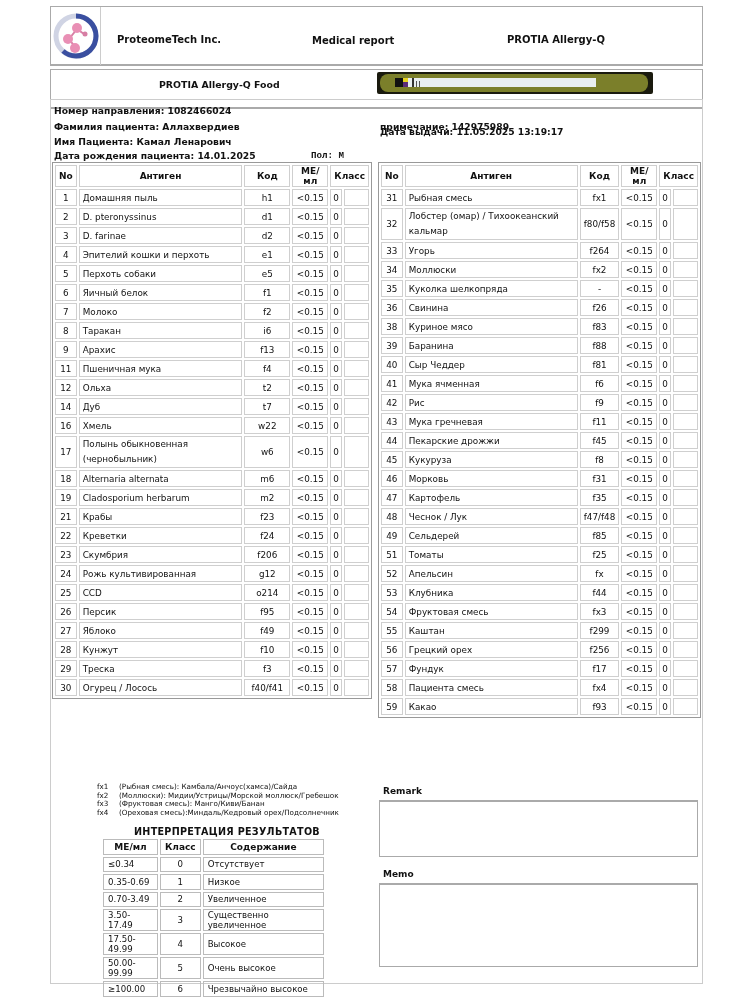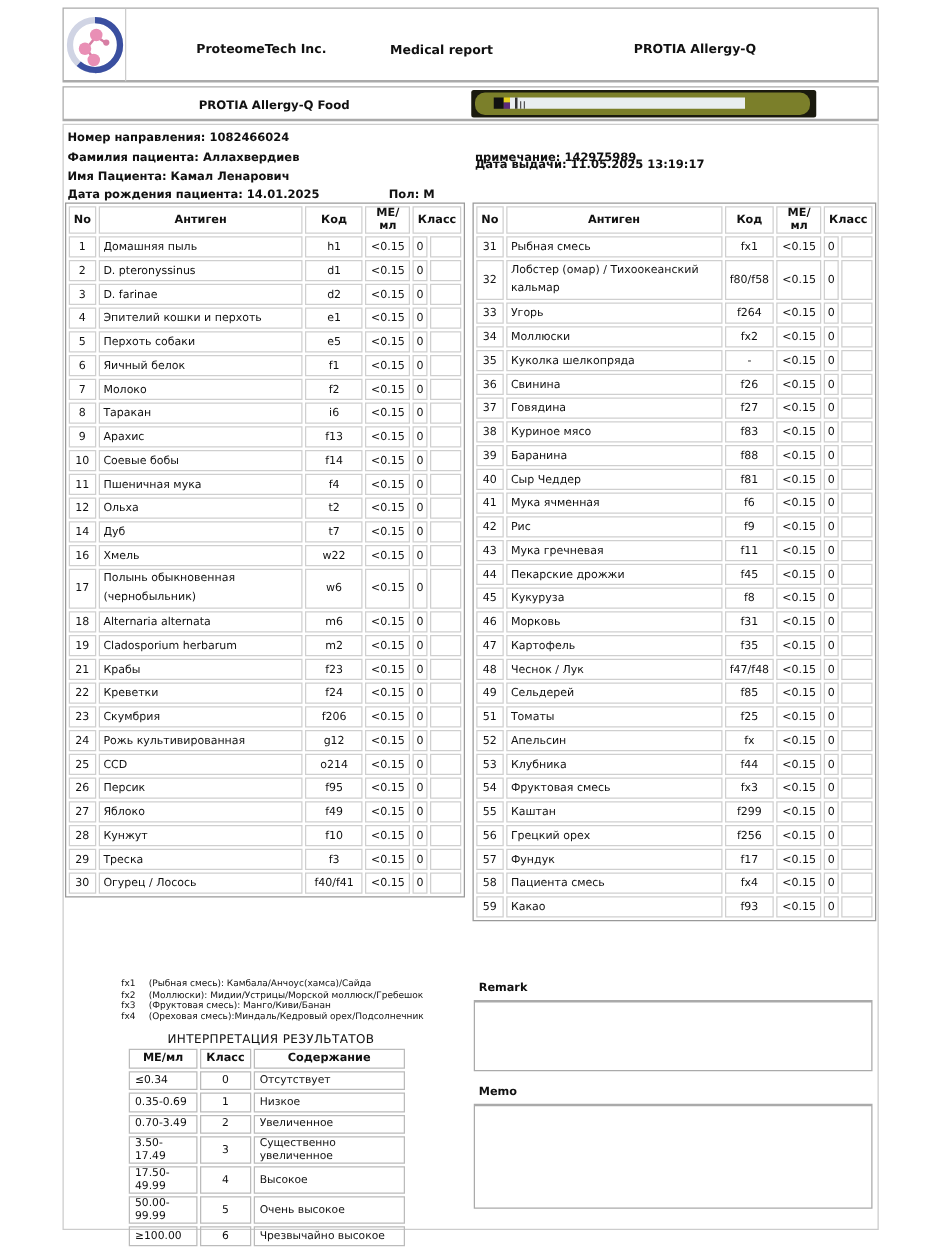--- a/index.html
+++ b/index.html
@@ -4,37 +4,37 @@
 <style>
   * { box-sizing: border-box; margin: 0; padding: 0; }
   body { width: 752px; height: 1000px; background: #fff; font-family: "DejaVu Sans", sans-serif; color: #111; position: relative; overflow: hidden; }
   .abs { position: absolute; }
   .b { font-weight: bold; }
 
   #header { left: 50px; top: 6px; width: 653px; height: 60px; border: 1px solid #aaa; border-bottom: 2px solid #aaa; }
   #logo { left: 0; top: 0; width: 50px; height: 58px; border-right: 1px solid #ccc; }
   .htxt { font-size: 10px; font-weight: bold; top: 27px; }
 
-  #subheader { left: 50px; top: 69px; width: 653px; height: 28px; border: 1px solid #aaa; border-bottom: 2px solid #aaa; }
+  #subheader { left: 50px; top: 69px; width: 653px; height: 40px; border: 1px solid #aaa; border-bottom: 2px solid #aaa; }
   #strip { left: 326px; top: 2px; width: 276px; height: 22px; background: #1a1a0e; border-radius: 2px; }
   #strip-inner { left: 3px; top: 2px; width: 268px; height: 18px; background: #7b7f2a; border-radius: 8px; }
 
   #main { left: 50px; top: 99px; width: 653px; height: 885px; border: 1px solid #ccc; }
   .info { font-size: 9.2px; font-weight: bold; position: absolute; }
 
   table.res { border-collapse: separate; border-spacing: 2px; font-size: 8.8px; position: absolute; border: 1px solid #999; background: #fff; }
   table.res td, table.res th { border: 1px solid #cfcfcf; height: 17px; padding: 0 3px; vertical-align: middle; }
   table.res th { font-weight: bold; text-align: center; font-size: 9px; }
   table.res td.c { text-align: center; }
   table.res td.tall { height: 32px; line-height: 15px; }
 
   #fxnotes { left: 48px; top: 682px; font-size: 7.2px; line-height: 8.6px; }
   #fxnotes .k { display: inline-block; width: 22px; }
 
-  #interp-title { left: 85px; top: 727px; font-size: 9.6px; font-weight: normal; letter-spacing: 0.3px; }
+  #interp-title { left: 85px; top: 727px; font-size: 9.6px; font-weight: bold; letter-spacing: 0.3px; }
   table.interp { border-collapse: separate; border-spacing: 2px; font-size: 8.6px; position: absolute; left: 50px; top: 740px; }
   table.interp td, table.interp th { border: 1px solid #bbb; height: 15.5px; padding: 0 4px; }
   table.interp th { font-weight: bold; text-align: center; font-size: 9px; }
 
   .lbl { font-size: 9px; font-weight: bold; position: absolute; }
   .area { position: absolute; border: 1px solid #aaa; border-top: 2px solid #aaa; background: #fff; }
 </style>
 </head>
 <body>
 
@@ -46,21 +46,21 @@
       <path d="M25 49 A20 20 0 0 1 12 44" fill="none" stroke="#3a4fa0" stroke-width="5"></path>
       <line x1="18" y1="32" x2="26" y2="22" stroke="#d77ea4" stroke-width="2"></line>
       <line x1="26" y1="22" x2="33" y2="27" stroke="#d77ea4" stroke-width="2"></line>
       <line x1="18" y1="32" x2="24" y2="40" stroke="#d77ea4" stroke-width="2"></line>
       <circle cx="26" cy="21" r="5" fill="#e98fb5"></circle>
       <circle cx="17" cy="32" r="5" fill="#e98fb5"></circle>
       <circle cx="24" cy="41" r="5" fill="#e98fb5"></circle>
       <circle cx="34" cy="27" r="2.5" fill="#d77ea4"></circle>
     </svg>
   </div>
-  <div class="abs htxt" style="left:66px;margin-left:40px;">ProteomeTech Inc.</div>
+  <div class="abs htxt" style="left:66px;">ProteomeTech Inc.</div>
   <div class="abs htxt" style="left:261px; top:28px;">Medical report</div>
   <div class="abs htxt" style="left:456px;">PROTIA Allergy-Q</div>
 </div>
 
 <div id="subheader" class="abs">
   <div class="abs b" style="left:108px; top:9px; font-size:9.4px;">PROTIA Allergy-Q Food</div>
   <div id="strip" class="abs">
     <div id="strip-inner" class="abs">
       <div class="abs" style="left:15px; top:4px; width:8px; height:9px; background:#111;"></div>
       <div class="abs" style="left:23px; top:4px; width:5px; height:4px; background:#e6d21f;"></div>
@@ -79,21 +79,21 @@
   </div>
   <div class="info" style="left:3px; top:21px;text-align:center;">
     <span>Фамилия пациента:</span> <span>Аллахвердиев</span>
   </div>
   <div class="info" style="left:3px; top:36px;">
     <span>Имя Пациента:</span> <span>Камал Ленарович</span>
   </div>
   <div class="info" style="left:3px; top:50px;">
     <span>Дата рождения пациента:</span> <span>14.01.2025</span>
   </div>
-  <div class="info" style="left:260px; top:50px;">
+  <div class="info" style="left:260px; top:50px;font-family:Liberation Mono, monospace;">
     <span>Пол:</span> <span>M</span>
   </div>
   <div class="info" style="left:329px; top:21px;">
     <span>примечание:</span> <span>142975989</span>
   </div>
   <div class="info" style="left:329px; top:26px;">
     <span>Дата выдачи:</span> <span>11.05.2025 13:19:17</span>
   </div>
 </div>
 
@@ -174,28 +174,20 @@
       </tr>
       <tr>
         <td class="c">9</td>
         <td>Арахис</td>
         <td class="c">f13</td>
         <td class="c">&lt;0.15</td>
         <td class="c" style="width: 10px; padding: 0px 2px;">0</td>
         <td></td>
       </tr>
       <tr>
-        <td class="c">10</td>
-        <td>Соевые бобы</td>
-        <td class="c">f14</td>
-        <td class="c">&lt;0.15</td>
-        <td class="c" style="width: 10px; padding: 0px 2px;">0</td>
-        <td></td>
-      </tr>
-      <tr>
         <td class="c">11</td>
         <td>Пшеничная мука</td>
         <td class="c">f4</td>
         <td class="c">&lt;0.15</td>
         <td class="c" style="width: 10px; padding: 0px 2px;">0</td>
         <td></td>
       </tr>
       <tr>
         <td class="c">12</td>
         <td>Ольха</td>
@@ -380,28 +372,20 @@
       </tr>
       <tr>
         <td class="c">36</td>
         <td>Свинина</td>
         <td class="c">f26</td>
         <td class="c">&lt;0.15</td>
         <td class="c" style="width: 10px; padding: 0px 2px;">0</td>
         <td></td>
       </tr>
       <tr>
-        <td class="c">37</td>
-        <td>Говядина</td>
-        <td class="c">f27</td>
-        <td class="c">&lt;0.15</td>
-        <td class="c" style="width: 10px; padding: 0px 2px;">0</td>
-        <td></td>
-      </tr>
-      <tr>
         <td class="c">38</td>
         <td>Куриное мясо</td>
         <td class="c">f83</td>
         <td class="c">&lt;0.15</td>
         <td class="c" style="width: 10px; padding: 0px 2px;">0</td>
         <td></td>
       </tr>
       <tr>
         <td class="c">39</td>
         <td>Баранина</td>

